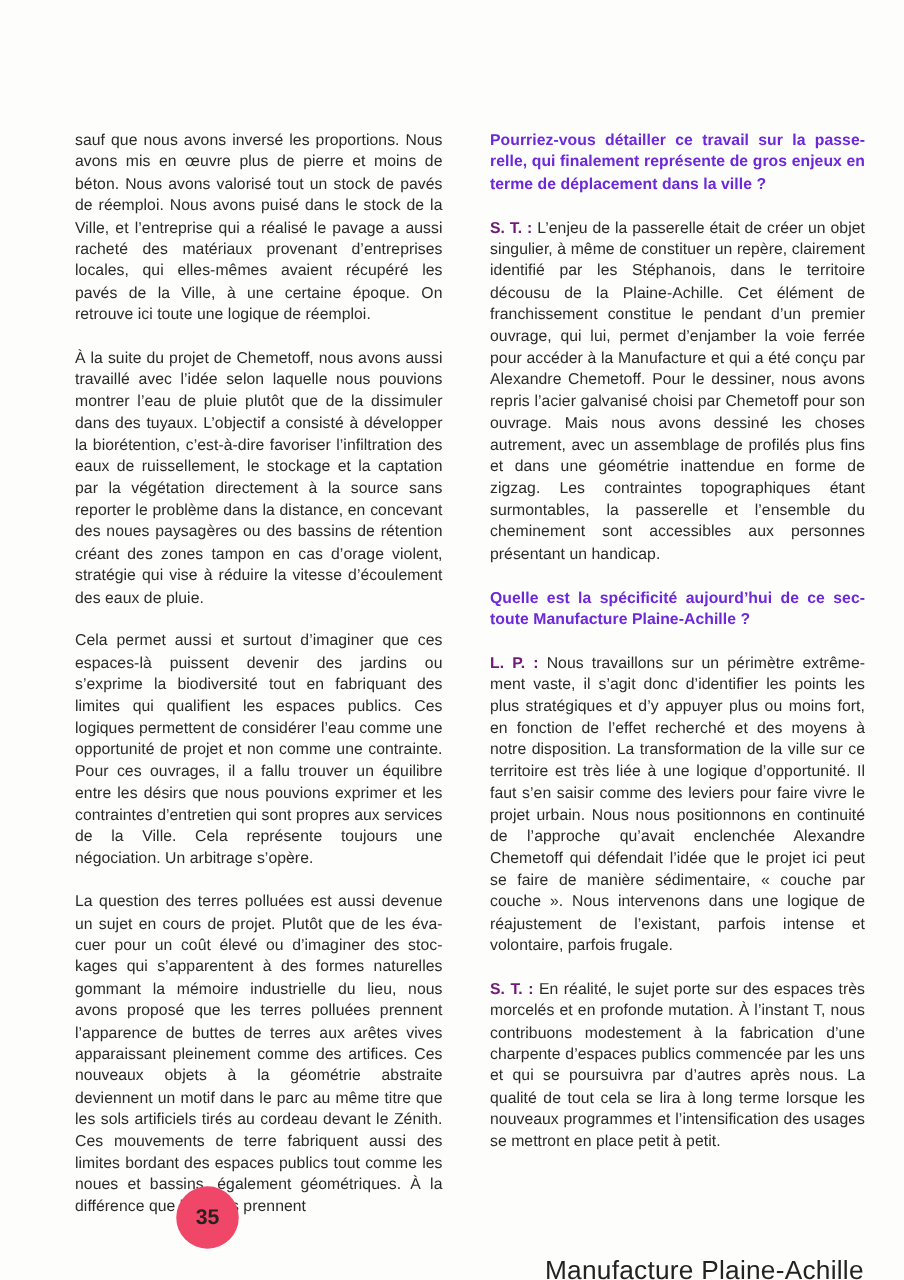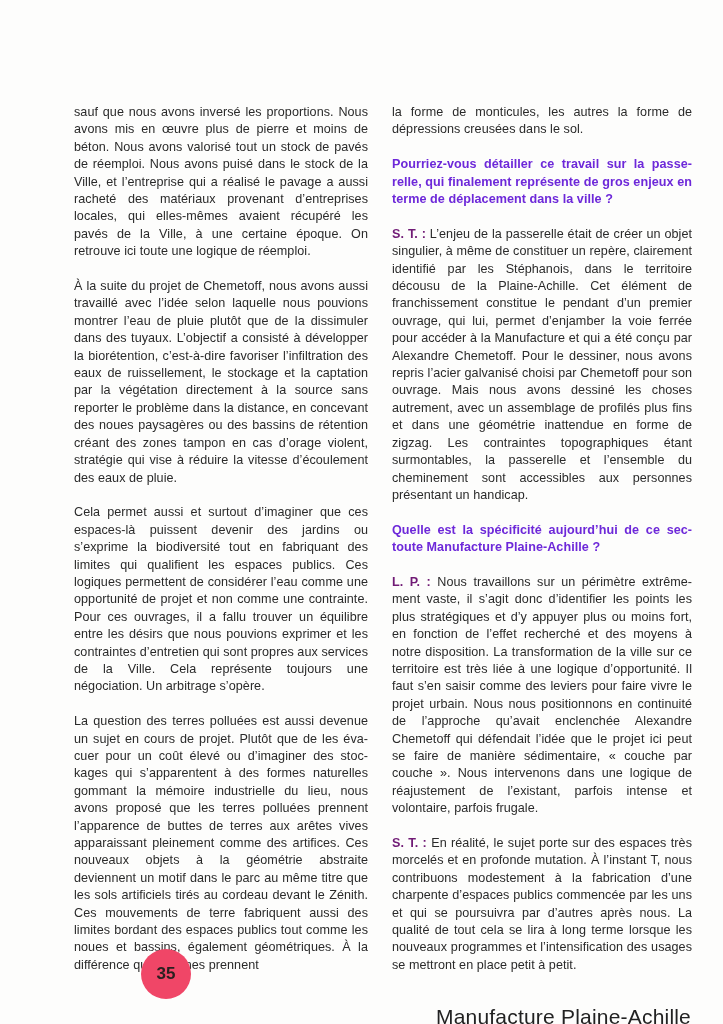--- a/index.html
+++ b/index.html
@@ -12,21 +12,21 @@
     color: #2a2a2a;
   }
   .col {
     position: absolute;
     top: 104px;
     width: 294px;
     font-size: 12.6px;
     line-height: 17.4px;
     letter-spacing: 0.05px;
   }
-  .col.left { left: 74px; }
+  .col.left { left: 60px; }
   .col.right { left: 392px; width: 300px; }
   .col p {
     margin: 0 0 17.4px 0;
     text-align: justify;
     hyphens: manual;
   }
   .col p.q {
     color: #6d28d9;
     font-weight: bold;
     margin-bottom: 17.4px;
@@ -59,21 +59,20 @@
 <body>
 
 <div class="col left">
   <p>sauf que nous avons inversé les proportions. Nous avons mis en œuvre plus de pierre et moins de béton. Nous avons valorisé tout un stock de pavés de réemploi. Nous avons puisé dans le stock de la Ville, et l’entreprise qui a réalisé le pavage a aussi racheté des matériaux provenant d’entre­prises locales, qui elles-mêmes avaient récupéré les pavés de la Ville, à une certaine époque. On retrouve ici toute une logique de réemploi.</p>
   <p>À la suite du projet de Chemetoff, nous avons aussi travaillé avec l’idée selon laquelle nous pouvions montrer l’eau de pluie plutôt que de la dissimuler dans des tuyaux. L’objectif a consisté à développer la biorétention, c’est-à-dire favoriser l’infiltration des eaux de ruissellement, le stoc­kage et la captation par la végétation directe­ment à la source sans reporter le problème dans la distance, en concevant des noues paysagères ou des bassins de rétention créant des zones tampon en cas d’orage violent, stratégie qui vise à réduire la vitesse d’écoulement des eaux de pluie.</p>
   <p>Cela permet aussi et surtout d’imaginer que ces espaces-là puissent devenir des jardins ou s’exprime la biodiversité tout en fabriquant des limites qui qualifient les espaces publics. Ces logiques permettent de considérer l’eau comme une opportunité de projet et non comme une contrainte. Pour ces ouvrages, il a fallu trouver un équilibre entre les désirs que nous pouvions exprimer et les contraintes d’entretien qui sont propres aux services de la Ville. Cela représente toujours une négociation. Un arbitrage s’opère.</p>
   <p>La question des terres polluées est aussi devenue un sujet en cours de projet. Plutôt que de les éva­cuer pour un coût élevé ou d’imaginer des stoc­kages qui s’apparentent à des formes naturelles gommant la mémoire industrielle du lieu, nous avons proposé que les terres polluées prennent l’apparence de buttes de terres aux arêtes vives apparaissant pleinement comme des artifices. Ces nouveaux objets à la géométrie abstraite deviennent un motif dans le parc au même titre que les sols artificiels tirés au cordeau devant le Zénith. Ces mouvements de terre fabriquent aussi des limites bordant des espaces publics tout comme les noues et bassins, également géo­métriques. À la différence que les unes prennent</p>
 </div>
 
 <div class="col right">
-  <p>la forme de monticules, les autres la forme de dépressions creusées dans le sol.</p>
   <p class="q">Pourriez-vous détailler ce travail sur la passe­relle, qui finalement représente de gros enjeux en terme de déplacement dans la ville ?</p>
   <p><span class="speaker">S. T. :</span><span> L’enjeu de la passerelle était de créer un objet singulier, à même de constituer un repère, clairement identifié par les Stéphanois, dans le territoire décousu de la Plaine-Achille. Cet élé­ment de franchissement constitue le pendant d’un premier ouvrage, qui lui, permet d’enjamber la voie ferrée pour accéder à la Manufacture et qui a été conçu par Alexandre Chemetoff. Pour le dessiner, nous avons repris l’acier galvanisé choisi par Chemetoff pour son ouvrage. Mais nous avons dessiné les choses autrement, avec un assem­blage de profilés plus fins et dans une géométrie inattendue en forme de zigzag. Les contraintes topographiques étant surmontables, la passerelle et l’ensemble du cheminement sont accessibles aux personnes présentant un handicap.</span></p>
   <p class="q">Quelle est la spécificité aujourd’hui de ce sec­toute Manufacture Plaine-Achille ?</p>
   <p><span class="speaker">L. P. :</span><span> Nous travaillons sur un périmètre extrême­ment vaste, il s’agit donc d’identifier les points les plus stratégiques et d’y appuyer plus ou moins fort, en fonction de l’effet recherché et des moyens à notre disposition. La transforma­tion de la ville sur ce territoire est très liée à une logique d’opportunité. Il faut s’en saisir comme des leviers pour faire vivre le projet urbain. Nous nous positionnons en continuité de l’approche qu’avait enclenchée Alexandre Chemetoff qui défendait l’idée que le projet ici peut se faire de manière sédimentaire, « couche par couche ». Nous intervenons dans une logique de réajuste­ment de l’existant, parfois intense et volontaire, parfois frugale.</span></p>
   <p><span class="speaker">S. T. :</span><span> En réalité, le sujet porte sur des espaces très morcelés et en profonde mutation. À l’instant T, nous contribuons modestement à la fabrication d’une charpente d’espaces publics commencée par les uns et qui se poursuivra par d’autres après nous. La qualité de tout cela se lira à long terme lorsque les nouveaux programmes et l’intensifica­tion des usages se mettront en place petit à petit.</span></p>
 </div>
 
 <div class="page-num">
   <span>35</span>
 </div>

